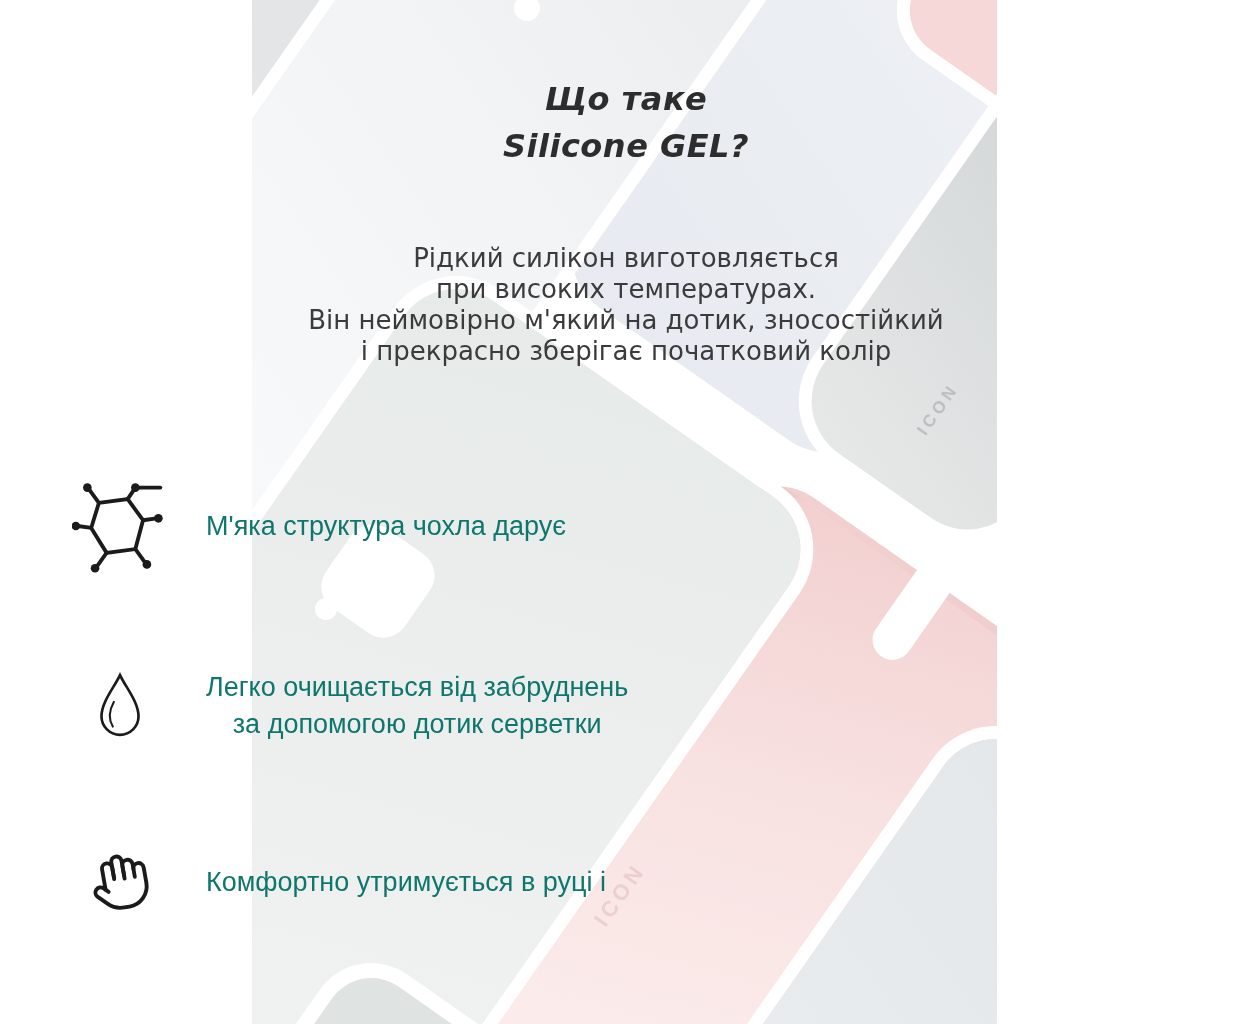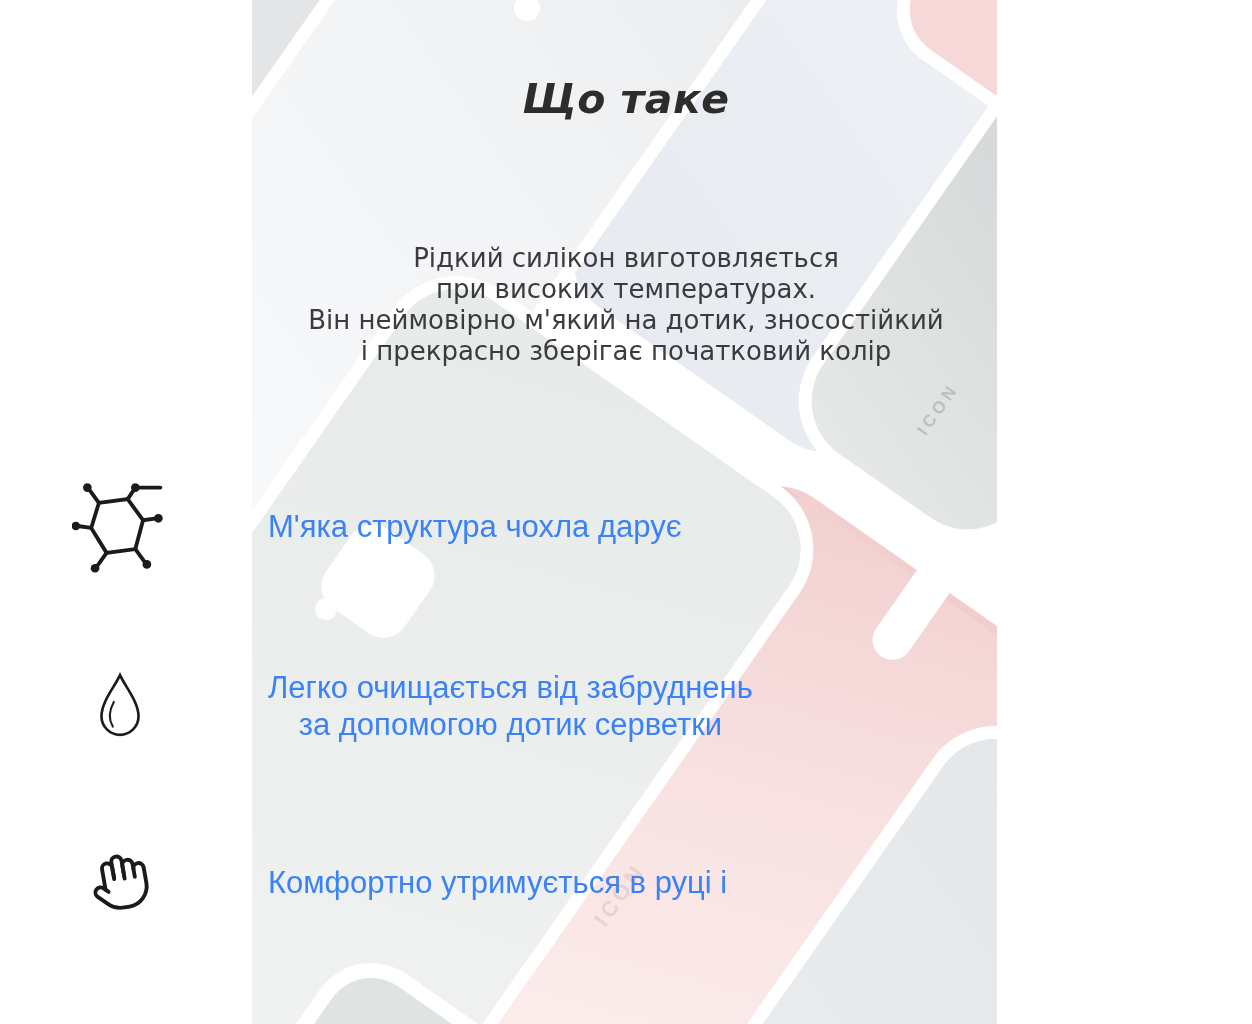--- a/index.html
+++ b/index.html
@@ -54,43 +54,43 @@
   .watermark-red  { left:368px; top:895px; font-size:22px; color:rgba(198,138,138,0.25);
                     transform:translate(-50%,-50%) rotate(-55deg); }
   .watermark-gray { left:120px; top:507px; font-size:17px; color:rgba(120,126,126,0.35);
                     transform:translate(-50%,-50%) rotate(-90deg); }
   
   .content { position:absolute; left:0; top:0; width:100%; height:100%; z-index:5; }
   .title {
     position:absolute; top:76px; left:0; width:100%;
     text-align:center; font-family:"DejaVu Sans", sans-serif;
     font-weight:bold; font-style:italic;
-    font-size:41px; line-height:47px; color:#2d2d2e; letter-spacing:0.5px;
+    font-size:32px; line-height:47px; color:#2d2d2e; letter-spacing:0.5px;
   }
   .title span { display:block; }
   .intro {
     position:absolute; top:243px; left:-60px; width:calc(100% + 120px);
     text-align:center; font-family:"DejaVu Sans", sans-serif;
     font-size:26px; line-height:31px; color:#3b3b3d;
   }
   .intro div { white-space:nowrap; }
   .feature-row {
     position:absolute; left:0; width:100%; height:116px;
     display:flex; align-items:center;
   }
   .row-1 { top:468px; }
   .row-2 { top:648px;text-align:center; }
   .row-3 { top:824px; }
   .icon-cell {
     width:104px; margin-left:68px; flex:0 0 auto;
     display:flex; align-items:center; justify-content:center;
   }
   .feature-text {
-    margin-left:96px; font-family:"Liberation Sans", sans-serif;
-    font-size:31px; line-height:37px; color:#3b82f6;
+    margin-left:34px; font-family:"Liberation Sans", sans-serif;
+    font-size:27px; line-height:37px; color:#0f766e;
   }
   .feature-text div { white-space:nowrap; }
   .icon-cell svg { display:block; }
 </style>
 </head>
 <body>
 
 <div class="page">
 
   <div class="band">
@@ -112,20 +112,21 @@
     <div class="cutout camera-dot"></div>
     <div class="cutout pill-red"></div>
 
     <span class="watermark watermark-red">ICON</span>
   </div>
 
   <div class="content">
 
     <h1 class="title">
       <span>Що таке</span>
+      <span>Silicone GEL?</span>
     </h1>
 
     <div class="intro">
       <div>Рідкий силікон виготовляється</div>
       <div>при високих температурах.</div>
       <div>Він неймовірно м'який на дотик, зносостійкий</div>
       <div>і прекрасно зберігає початковий колір</div>
     </div>
 
     <div class="feature-row row-1">

